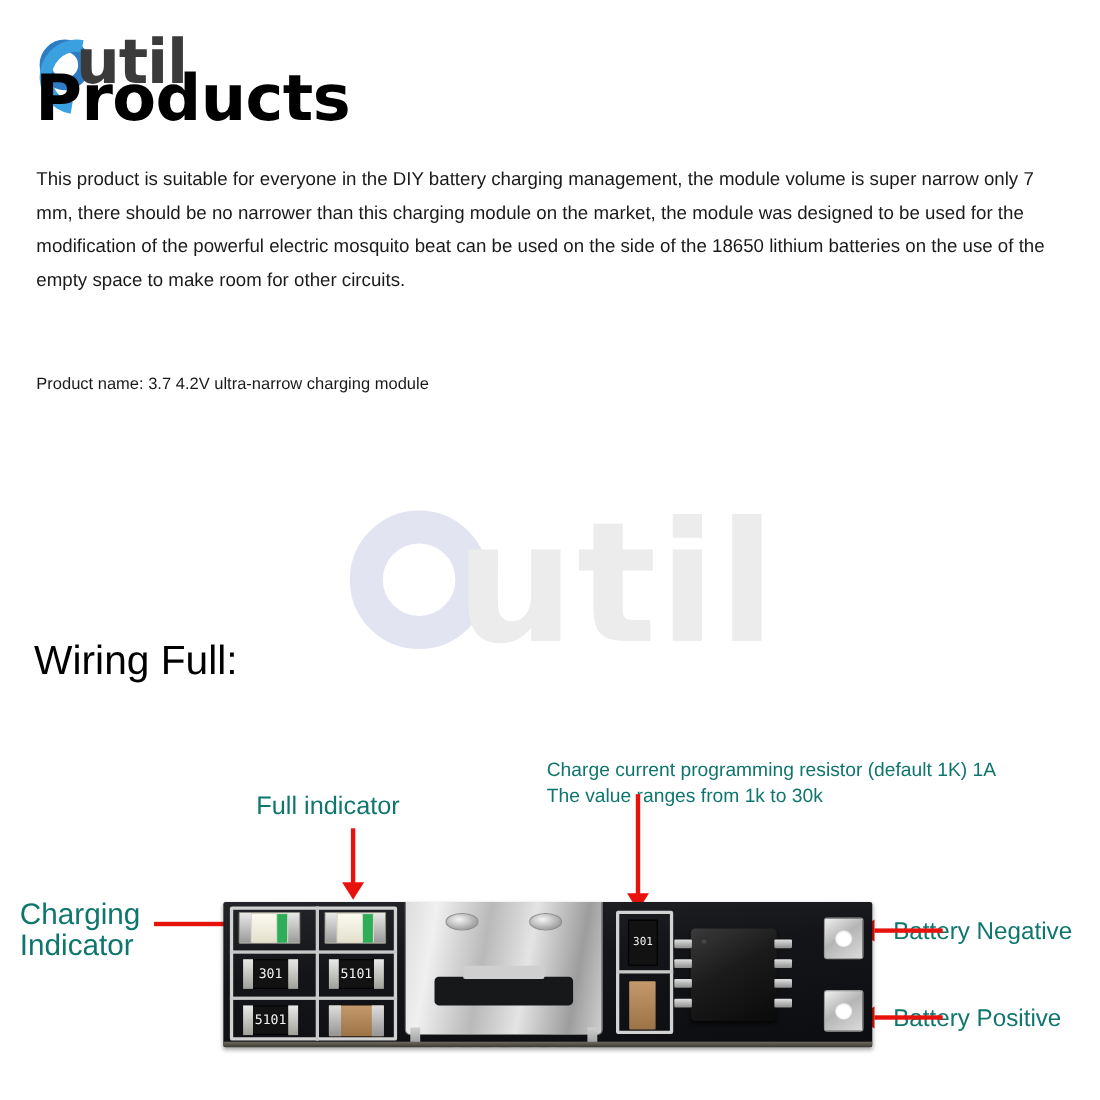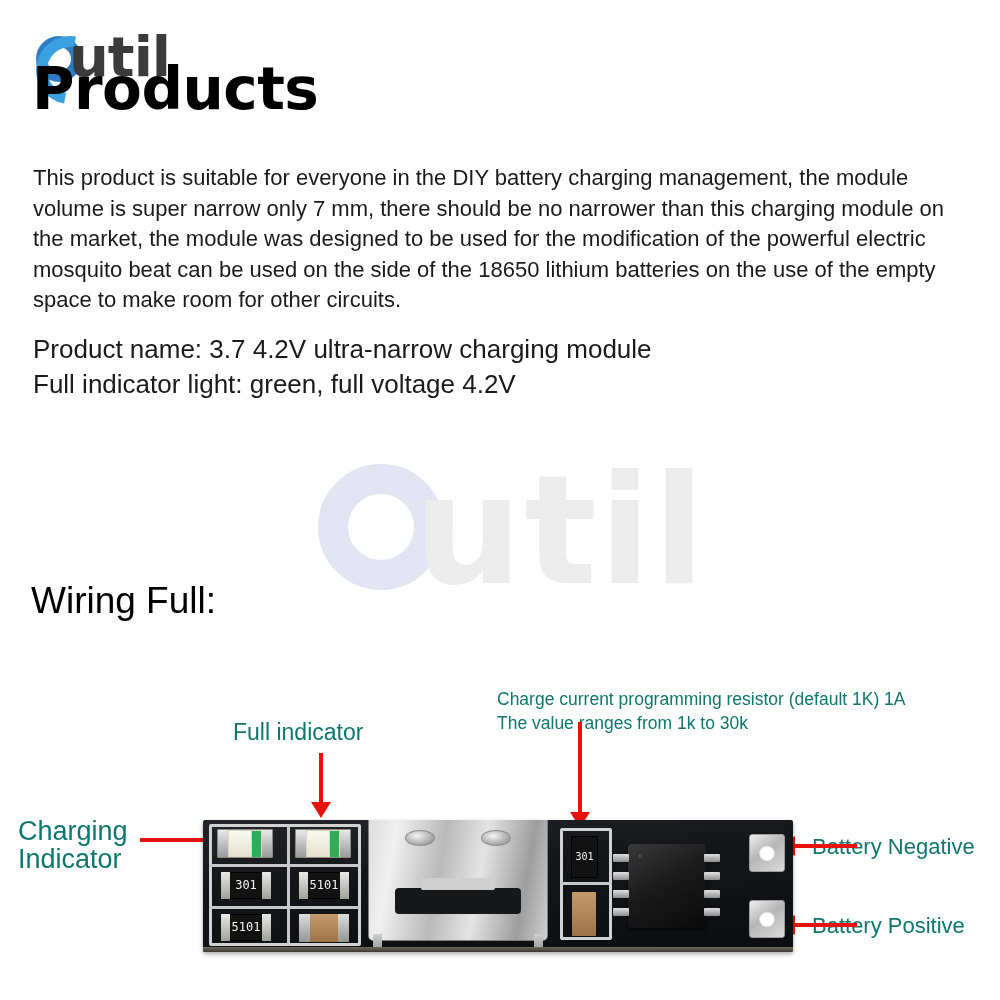--- a/index.html
+++ b/index.html
@@ -80,37 +80,37 @@
     color: #000000;
     letter-spacing: -0.5px;
     line-height: 62px;
     z-index: 4;
     font-family: "DejaVu Sans", sans-serif;
   }
 
   
   .intro {
     position: absolute;
-    left: 33px; top: 163px;
+    left: 33px; top: 148px;
     width: 940px;
-    font-size: 22px;
+    font-size: 17px;
     line-height: 30.5px;
     color: #1a1a1a;
     z-index: 2;
   }
 
   
   .specs {
     position: absolute;
     left: 33px; top: 332px;
     width: 940px;
     z-index: 2;
   }
   .spec-line {
-    font-size: 26px;
+    font-size: 15px;
     line-height: 35px;
     color: #1a1a1a;
     white-space: nowrap;
   }
 
   
   .wiring-title {
     position: absolute;
     left: 31px; top: 578px;
     font-size: 37px;
@@ -346,21 +346,20 @@
   <div class="logo-ring"></div>
   <div class="logo-text">util</div>
 </div>
 
 <div class="page-title">Products</div>
 
 <div class="intro">This product is suitable for everyone in the DIY battery charging management, the module volume is super narrow only 7 mm, there should be no narrower than this charging module on the market, the module was designed to be used for the modification of the powerful electric mosquito beat can be used on the side of the 18650 lithium batteries on the use of the empty space to make room for other circuits.</div>
 
 <div class="specs">
   <div class="spec-line">Product name: 3.7 4.2V ultra-narrow charging module</div>
-  <div class="spec-line">Full indicator light: green, full voltage 4.2V</div>
 </div>
 
 <div class="wiring-title">Wiring Full:</div>
 
 <div class="diagram">
 
   <div class="annot annot-full">Full indicator</div>
   <div class="annot annot-charging">Charging
 Indicator</div>
   <div class="annot annot-resistor">Charge current programming resistor (default 1K) 1A

